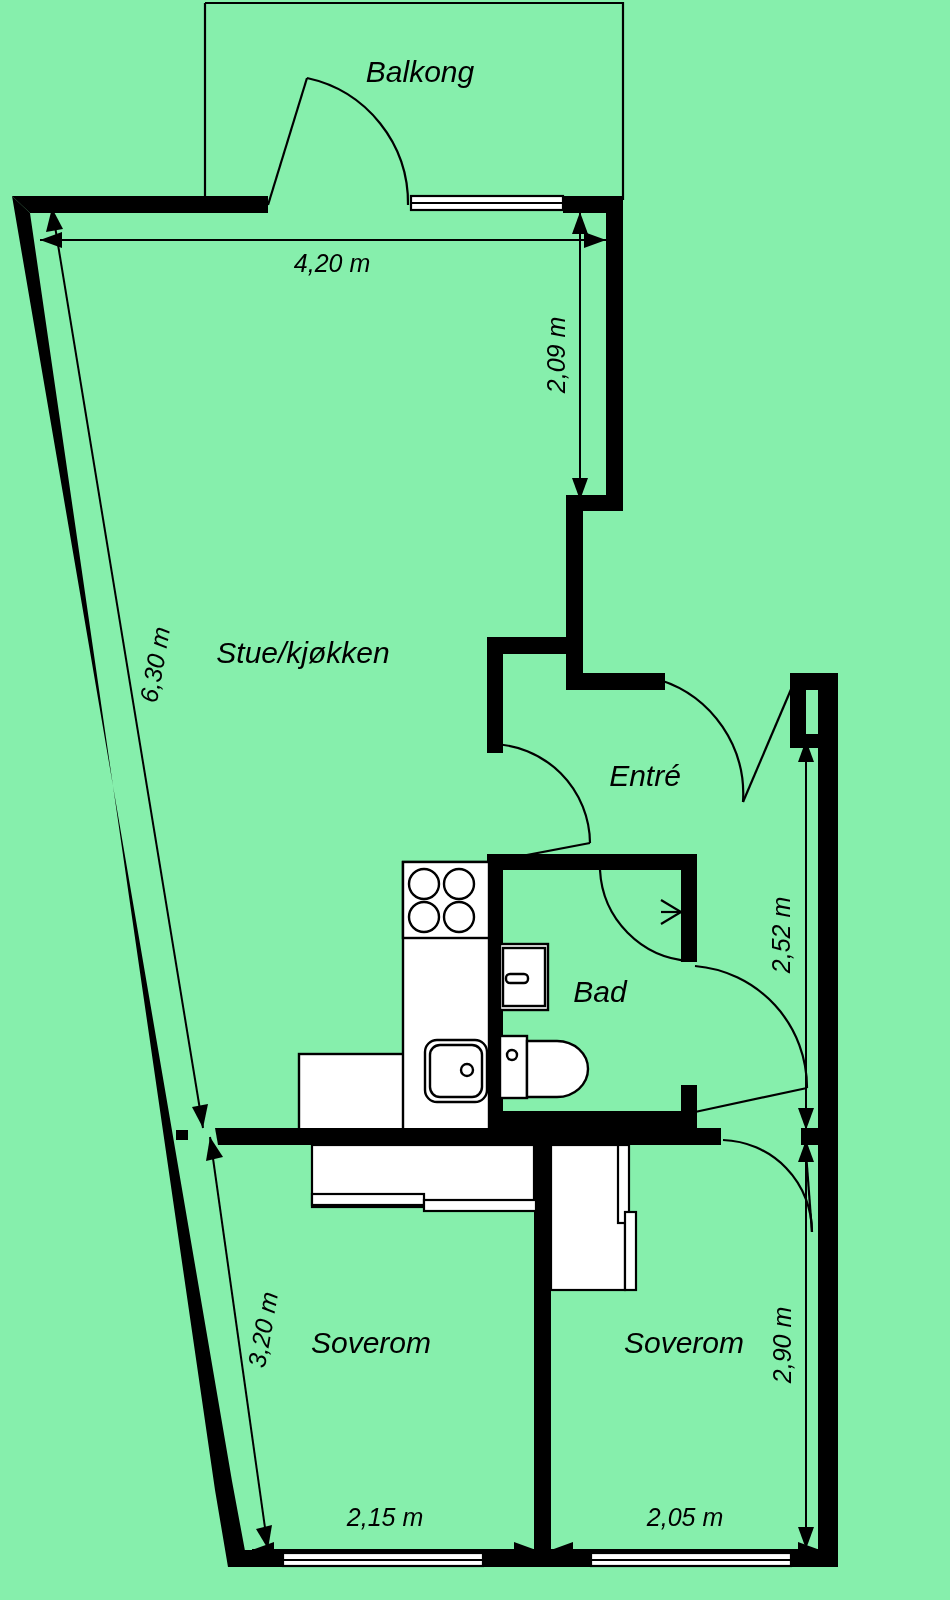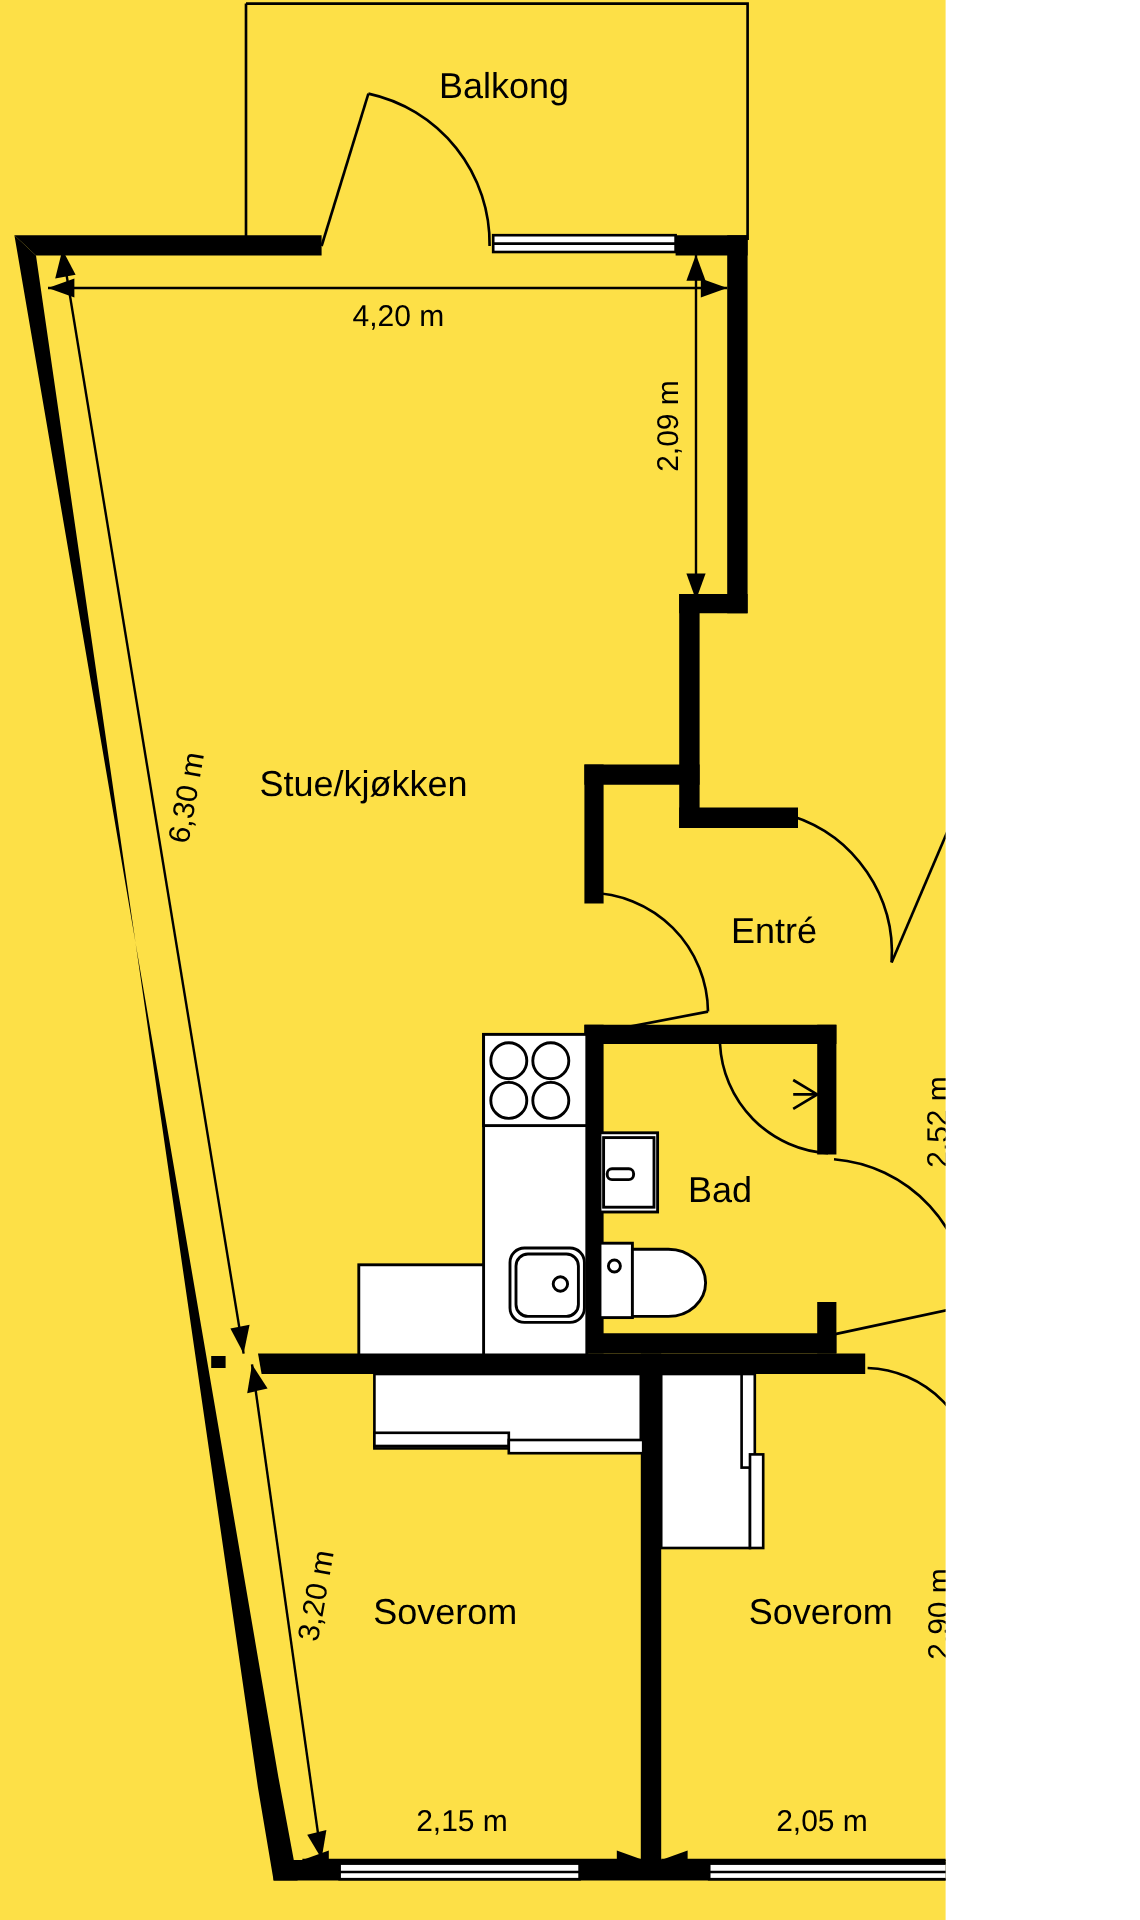--- a/index.html
+++ b/index.html
@@ -5,24 +5,25 @@
   html, body {
     margin: 0;
     padding: 0;
     background: #ffffff;
   }
   body {
     font-family: "Liberation Sans", sans-serif;
   }
   #floorplan-root {
     position: relative;
-    width: 788px;
+    width: 950px;
     height: 1600px;
-    background: #fde047;
+    background: #86efac;
     overflow: hidden;
+    font-style: italic;
   }
   #plan-svg {
     position: absolute;
     top: 0;
     left: 0;
     width: 950px;
     height: 1600px;
     display: block;
   }
   .wall {

